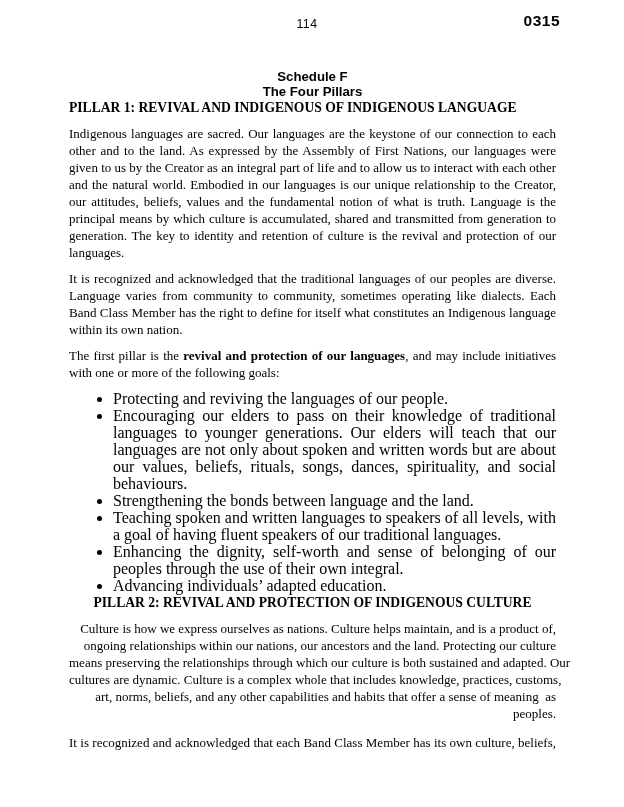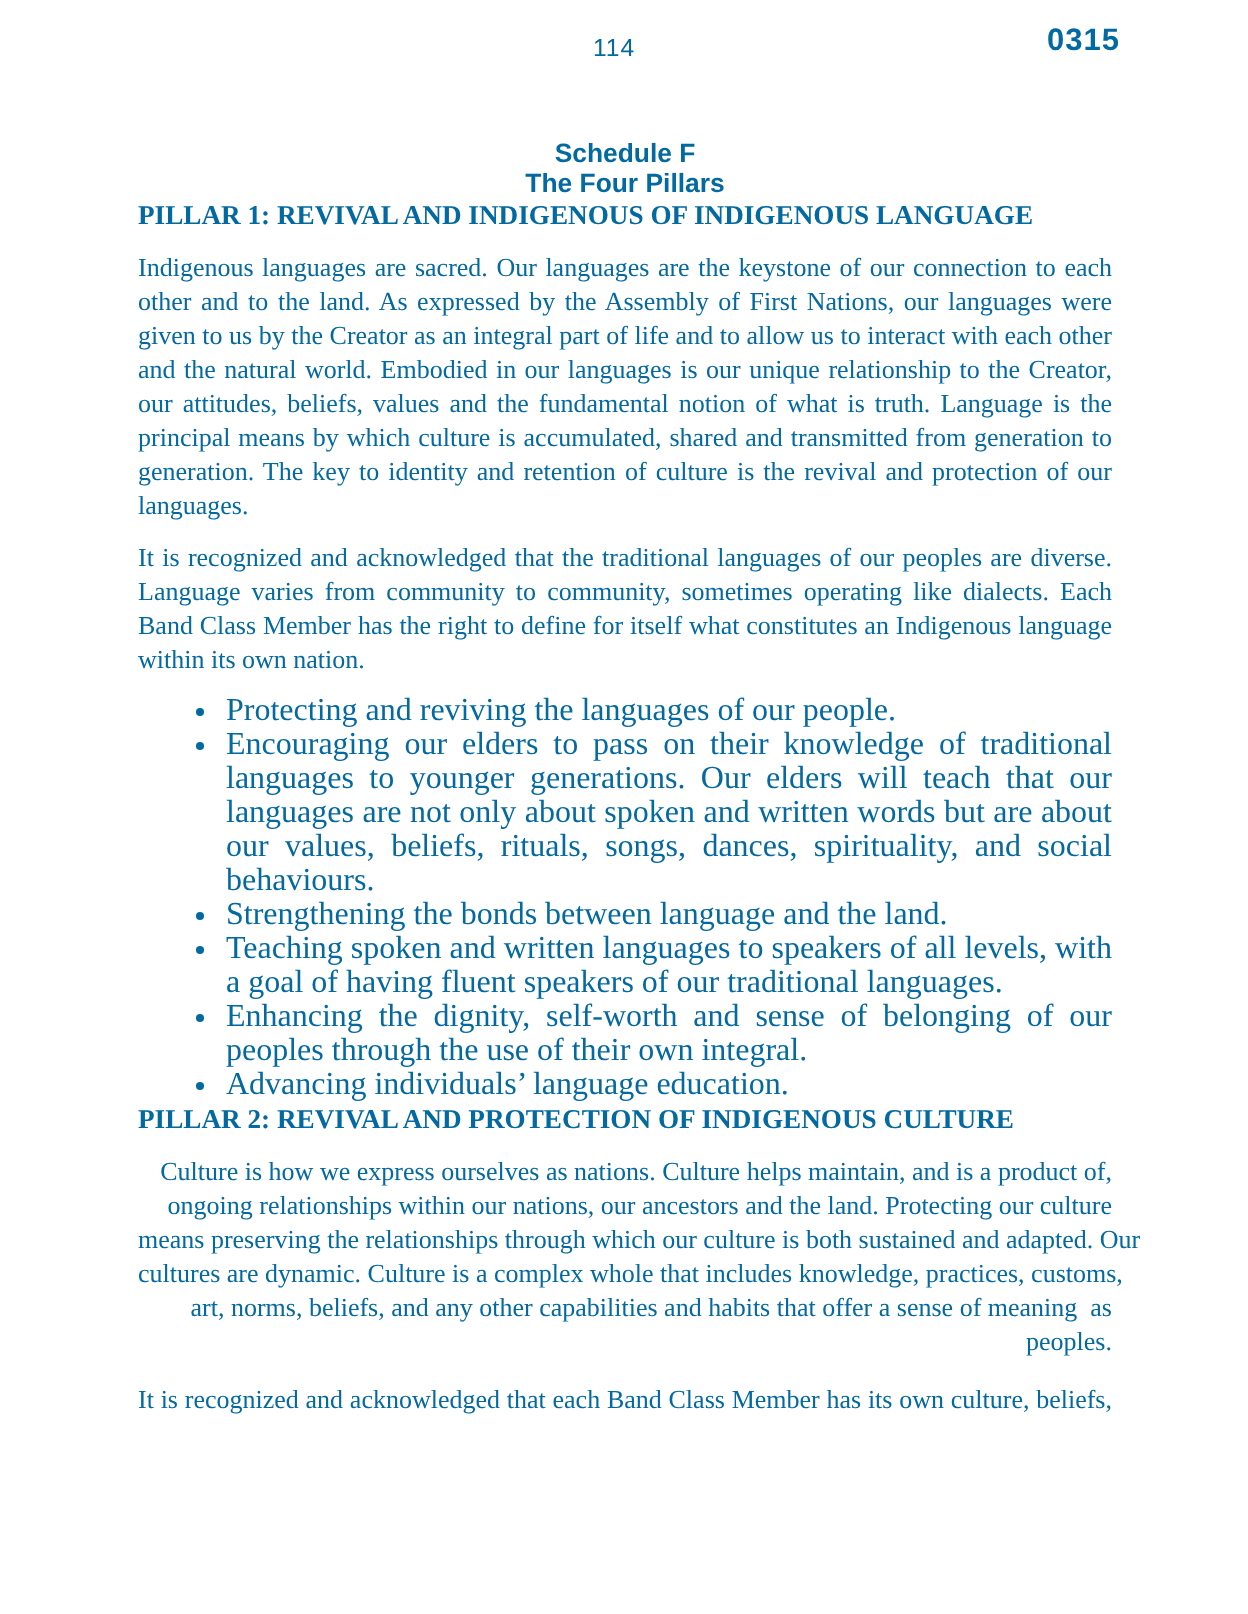--- a/index.html
+++ b/index.html
@@ -5,21 +5,21 @@
   html, body {
     margin: 0;
     padding: 0;
     background: #ffffff;
   }
   .page {
     position: relative;
     width: 624px;
     height: 807px;
     background: #ffffff;
-    color: #0369a1;
+    color: #000000;
     font-family: "Liberation Serif", serif;
     overflow: hidden;
   }
   .page-number {
     position: absolute;
     top: 17px;
     left: 0;
     right: 10px;
     text-align: center;
     font-family: "Liberation Sans", sans-serif;
@@ -50,21 +50,21 @@
     margin: 0;
   }
   h2.pillar-heading {
     font-family: "Liberation Serif", serif;
     font-size: 13.6px;
     font-weight: bold;
     line-height: 17px;
     margin: 0;
   }
   .heading-1 { margin-top: 15px; }
-  .heading-2 { margin-top: 13px; }
+  .heading-2 { margin-top: 13px; text-align: center; }
   p.body-para {
     font-size: 13px;
     line-height: 17px;
     margin: 9px 0 0 0;
   }
   p.just {
     text-align: justify;
   }
   p.just-all {
     text-align: justify;
@@ -105,28 +105,29 @@
       <div>Schedule F</div>
       <div>The Four Pillars</div>
     </div>
 
     <h2 class="pillar-heading heading-1">PILLAR 1: REVIVAL AND INDIGENOUS OF INDIGENOUS LANGUAGE</h2>
 
     <p class="body-para just">Indigenous languages are sacred. Our languages are the keystone of our connection to each other and to the land. As expressed by the Assembly of First Nations, our languages were given to us by the Creator as an integral part of life and to allow us to interact with each other and the natural world. Embodied in our languages is our unique relationship to the Creator, our attitudes, beliefs, values and the fundamental notion of what is truth. Language is the principal means by which culture is accumulated, shared and transmitted from generation to generation. The key to identity and retention of culture is the revival and protection of our languages.</p>
 
     <p class="body-para just">It is recognized and acknowledged that the traditional languages of our peoples are diverse. Language varies from community to community, sometimes operating like dialects. Each Band Class Member has the right to define for itself what constitutes an Indigenous language within its own nation.</p>
 
+    <p class="body-para just"><span>The first pillar is the </span><span class="bold-inline">revival and protection of our languages</span><span>, and may include initiatives with one or more of the following goals:</span></p>
 
     <ul class="goals-list">
       <li>Protecting and reviving the languages of our people.</li>
       <li>Encouraging our elders to pass on their knowledge of traditional languages to younger generations. Our elders will teach that our languages are not only about spoken and written words but are about our values, beliefs, rituals, songs, dances, spirituality, and social behaviours.</li>
       <li>Strengthening the bonds between language and the land.</li>
       <li>Teaching spoken and written languages to speakers of all levels, with a goal of having fluent speakers of our traditional languages.</li>
       <li>Enhancing the dignity, self-worth and sense of belonging of our peoples through the use of their own integral.</li>
-      <li>Advancing individuals’ language education.</li>
+      <li>Advancing individuals’ adapted education.</li>
     </ul>
 
     <h2 class="pillar-heading heading-2">PILLAR 2: REVIVAL AND PROTECTION OF INDIGENOUS CULTURE</h2>
 
     <p class="body-para ragged">Culture is how we express ourselves as nations. Culture helps maintain, and is a product of,
 ongoing relationships within our nations, our ancestors and the land. Protecting our culture
 means preserving the relationships through which our culture is both sustained and adapted. Our
 cultures are dynamic. Culture is a complex whole that includes knowledge, practices, customs,
 art, norms, beliefs, and any other capabilities and habits that offer a sense of meaning  as
 peoples.</p>

